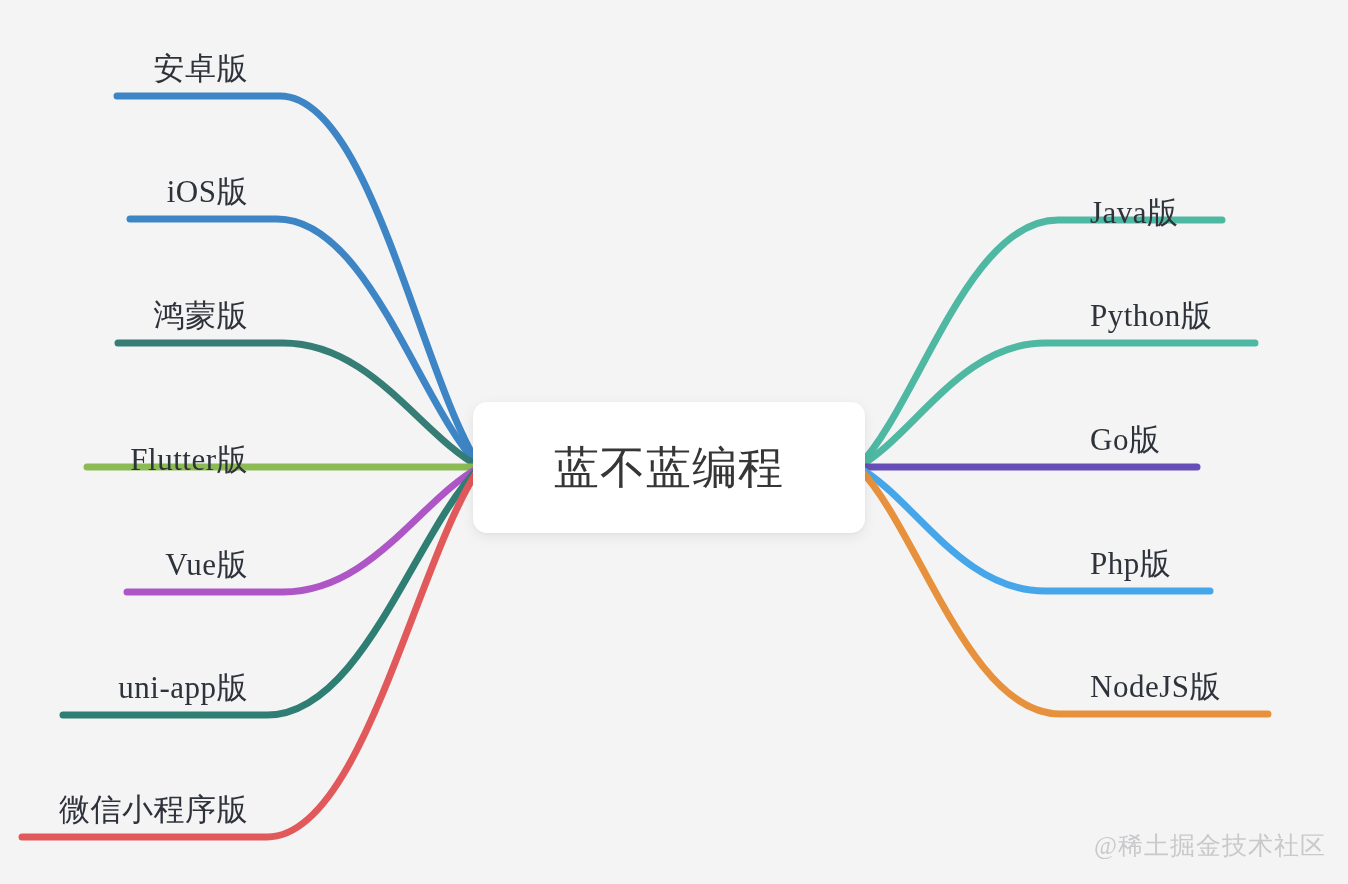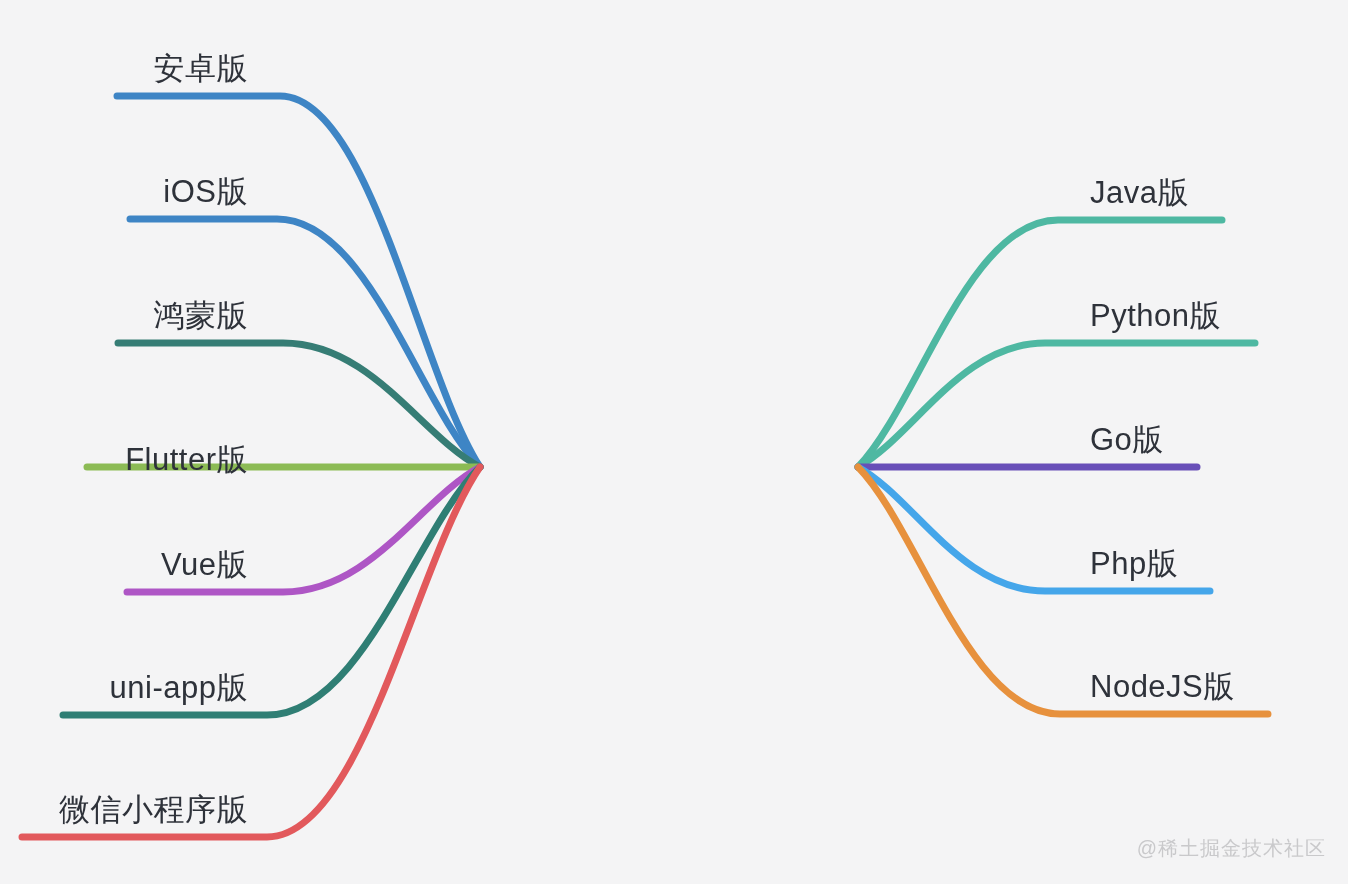--- a/index.html
+++ b/index.html
@@ -8,20 +8,21 @@
   }
   body {
     font-family: "Liberation Sans", "DejaVu Sans", sans-serif;
   }
   .canvas {
     position: relative;
     width: 1348px;
     height: 884px;
     background: #f4f4f5;
     overflow: hidden;
+    font-family: Liberation Serif, serif;
   }
   .canvas svg {
     position: absolute;
     left: 0;
     top: 0;
   }
   .branch-label {
     position: absolute;
     font-size: 31px;
     color: #2e323a;
@@ -53,21 +54,21 @@
   .center-title {
     font-size: 45px;
     font-weight: 500;
     color: #363636;
     letter-spacing: 1px;
   }
   .watermark {
     position: absolute;
     right: 22px;
     bottom: 22px;
-    font-size: 20px;
+    font-size: 25px;
     color: #c9c9cb;
     letter-spacing: 1px;
   }
 </style>
 </head>
 <body>
 
 <div class="canvas">
   <svg id="branch-lines" width="1348" height="884" viewBox="0 0 1348 884" fill="none">
       <path d="M 117 96 H 280 C 370 96, 420 374.25, 480 467" stroke="#3e85c5" stroke-width="7" stroke-linecap="round" fill="none"></path>
@@ -85,21 +86,24 @@
     </svg>
 
   <div id="labels">
       <div class="branch-label left" style="bottom: 798px;">安卓版</div>
       <div class="branch-label left" style="bottom: 675px;">iOS版</div>
       <div class="branch-label left" style="bottom: 551px; margin-top: 44px;">鸿蒙版</div>
       <div class="branch-label left" style="bottom: 407px;">Flutter版</div>
       <div class="branch-label left" style="bottom: 302px; margin-left: 16px;">Vue版</div>
       <div class="branch-label left" style="bottom: 179px; margin-top: 23px;">uni-app版</div>
       <div class="branch-label left" style="bottom: 57px; margin-top: 13px;">微信小程序版</div>
-      <div class="branch-label right" style="bottom: 674px;">Java版</div>
+      <div class="branch-label right" style="bottom: 654px;">Java版</div>
       <div class="branch-label right" style="bottom: 551px;">Python版</div>
       <div class="branch-label right" style="bottom: 427px;">Go版</div>
       <div class="branch-label right" style="bottom: 303px;">Php版</div>
       <div class="branch-label right" style="bottom: 180px;">NodeJS版</div>
     </div>
 
+<div class="center-node">
+    <span class="center-title">蓝不蓝编程</span>
+  </div>
     <div class="watermark">@稀土掘金技术社区</div>
   </div>
 
 </body></html>

